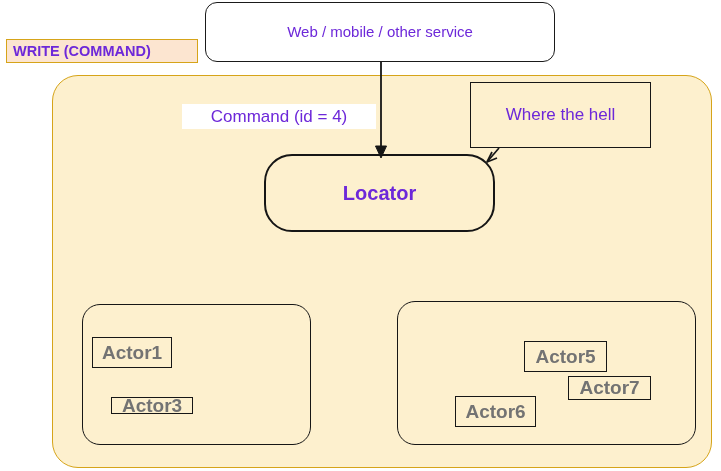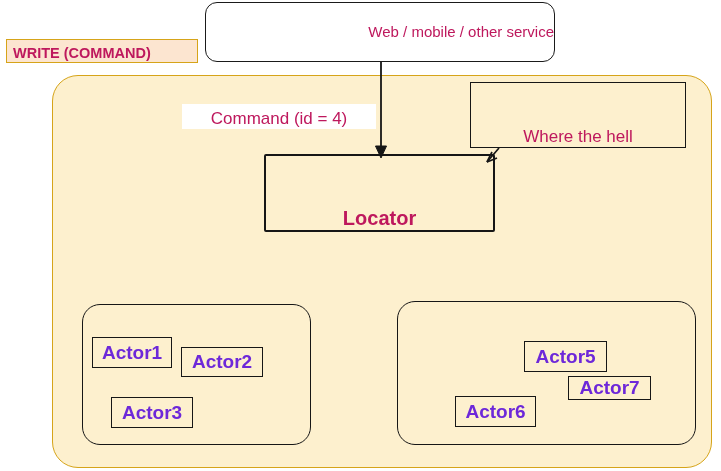--- a/index.html
+++ b/index.html
@@ -19,24 +19,24 @@
     position: absolute;
     left: 0; top: 0;
     width: 721px;
     height: 471px;
   }
 
   .node {
     position: absolute;
     box-sizing: border-box;
     display: flex;
-    align-items: flex-end;
+    align-items: center;
     justify-content: center;
     text-align: center;
-    color: #be185d;
+    color: #6d28d9;
     line-height: 1.15;
   }
 
   
   #write-region {
     left: 52px;
     top: 75px;
     width: 660px;
     height: 393px;
     background: #FDF0CE;
@@ -82,30 +82,30 @@
   }
 
   
   #locator-box {
     left: 264px;
     top: 154px;
     width: 231px;
     height: 78px;
     background: #FDF0CE;
     border: 2px solid #161616;
-    border-radius: 2px;
+    border-radius: 28px;
     font-size: 20px;
     font-weight: bold;
   }
 
   
   #callout-box {
     left: 470px;
     top: 82px;
-    width: 216px;
+    width: 181px;
     height: 66px;
     background: #FDF0CE;
     border: 1.6px solid #161616;
     font-size: 17px;
     flex-direction: row;
   }
 
   
   .actor-group {
     position: absolute;
@@ -130,28 +130,28 @@
   .actor-box {
     position: absolute;
     box-sizing: border-box;
     background: #FDF0CE;
     border: 1.6px solid #161616;
     display: flex;
     align-items: center;
     justify-content: center;
     font-size: 19px;
     font-weight: bold;
-    color: #6d28d9;
+    color: #737373;
     white-space: nowrap;
   }
 
   
   #actor-1 { left: 92px;  top: 337px; width: 80px;  height: 31px; }
   #actor-2 { left: 181px; top: 347px; width: 82px;  height: 30px; }
-  #actor-3 { left: 111px; top: 397px; width: 82px;  height: 31px; }
+  #actor-3 { left: 111px; top: 397px; width: 82px;  height: 17px; }
   
   #actor-4 { left: 434px; top: 330px; width: 80px;  height: 32px; }
   #actor-5 { left: 524px; top: 341px; width: 83px;  height: 31px; }
   #actor-6 { left: 455px; top: 388px; width: 81px;  height: 31px; margin-top: 8px; }
   #actor-7 { left: 568px; top: 376px; width: 83px;  height: 24px; }
 
   .svg-layer {
     position: absolute;
     left: 0; top: 0;
     width: 721px;
@@ -163,21 +163,20 @@
 <body>
 
 <div id="canvas">
 
   <div class="node" id="write-region"></div>
 
   <div class="actor-group" id="actor-group-left"></div>
   <div class="actor-group" id="actor-group-right"></div>
 
   <div class="actor-box" id="actor-1">Actor1</div>
-  <div class="actor-box" id="actor-2">Actor2</div>
   <div class="actor-box" id="actor-3">Actor3</div>
 
   <div class="actor-box" id="actor-5">Actor5</div>
   <div class="actor-box" id="actor-6">Actor6</div>
   <div class="actor-box" id="actor-7">Actor7</div>
 
   <div class="node" id="locator-box">
     <span>Locator</span>
   </div>
 

